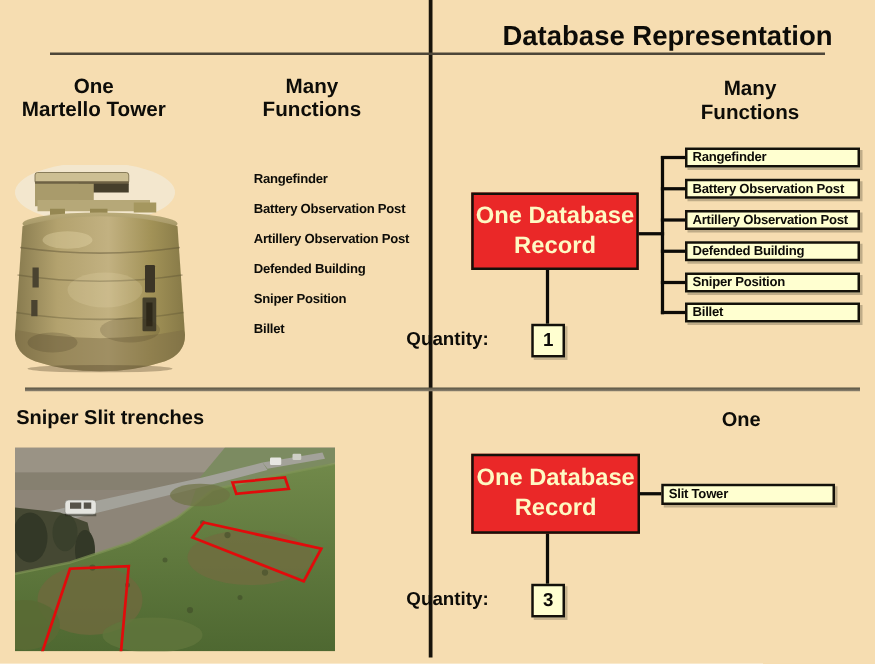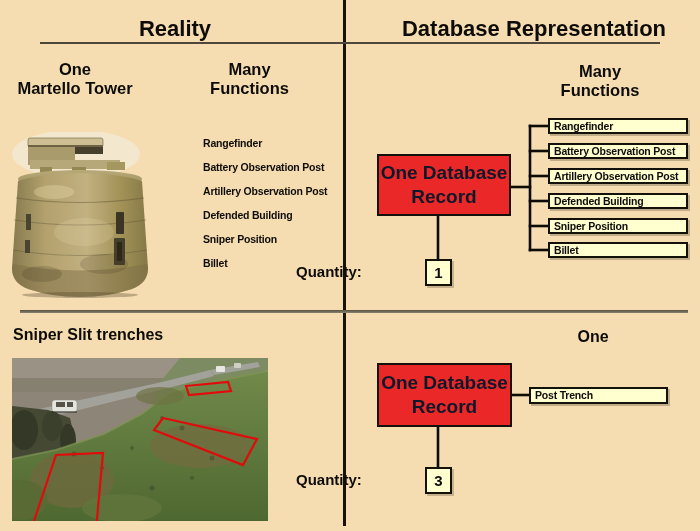--- a/index.html
+++ b/index.html
@@ -18,51 +18,50 @@
   .hdivider{height:3px; background:linear-gradient(to bottom,#57523f,#8c8272);}
   .lfn{
     position:absolute; left:203px; height:13px;
     font-weight:bold; font-size:10.5px; line-height:13px; letter-spacing:-0.2px;
     white-space:nowrap;
   }
   .recordbox{
     position:absolute; box-sizing:border-box;
     background:#EA2828; border:2px solid #14110a;
     display:flex; flex-direction:column; justify-content:center; align-items:center;
-    font-weight:bold; font-size:19px; line-height:24px; color:#0f172a;
+    font-weight:bold; font-size:19px; line-height:24px; color:#fef9c3;
   }
   .fbox{
     position:absolute; left:548px; width:140px; height:16px; box-sizing:border-box;
     background:#FFFFD0; border:2px solid #14110a;
     font-weight:bold; font-size:10.5px; line-height:12px; letter-spacing:-0.2px;
     padding-left:4px; white-space:nowrap; overflow:hidden;
     box-shadow:2px 2px 0 rgba(110,100,75,.4);
   }
   .qtylabel{
-    position:absolute; left:296px; width:124px; text-align:left;
+    position:absolute; left:296px; width:124px; text-align:center;
     font-weight:bold; font-size:15px; line-height:16px; white-space:nowrap;
   }
   .qtybox{
     position:absolute; left:425px; width:27px; height:27px; box-sizing:border-box;
     background:#FFFFD0; border:2px solid #14110a; text-align:center;
     font-weight:bold; font-size:15px; line-height:23px;
     box-shadow:2px 2px 0 rgba(110,100,75,.35);
   }
   svg{display:block;}
 </style>
 </head>
 <body>
 
 <div id="stage">
 
   <div class="abs vdivider" style="left:343px; top:0; height:526px;"></div>
   <div class="abs underline" style="left:40px; top:42px; width:620px;"></div>
   <div class="abs hdivider" style="left:20px; top:310px; width:668px;"></div>
 
-  <div class="abs title ctr" style="left:30px; top:16px; width:290px;">Reality</div>
   <div class="abs title ctr" style="left:380px; top:16px; width:308px;">Database Representation</div>
 
   <div class="abs subhead ctr" style="left:0px; top:60px; width:150px;">
     <div>One</div>
     <div>Martello Tower</div>
   </div>
   <div class="abs subhead ctr" style="left:172px; top:60px; width:155px;">
     <div>Many</div>
     <div>Functions</div>
   </div>
@@ -211,18 +210,18 @@
 
   <div class="abs bold ctr" style="left:518px; top:328px; width:150px; font-size:16px; line-height:18px;">
     <div>One</div>
   </div>
 
   <div class="recordbox" style="left:377px; top:363px; width:135px; height:64px;">
     <div>One Database</div>
     <div>Record</div>
   </div>
 
-  <div class="fbox" style="left:529px; top:387px; width:139px; height:17px;">Post Trench</div>
+  <div class="fbox" style="left:529px; top:387px; width:139px; height:17px;">Slit Tower</div>
 
   <div class="qtylabel" style="top:472px">Quantity:</div>
   <div class="qtybox" style="top:467px">3</div>
 
 </div>
 
 </body></html>

